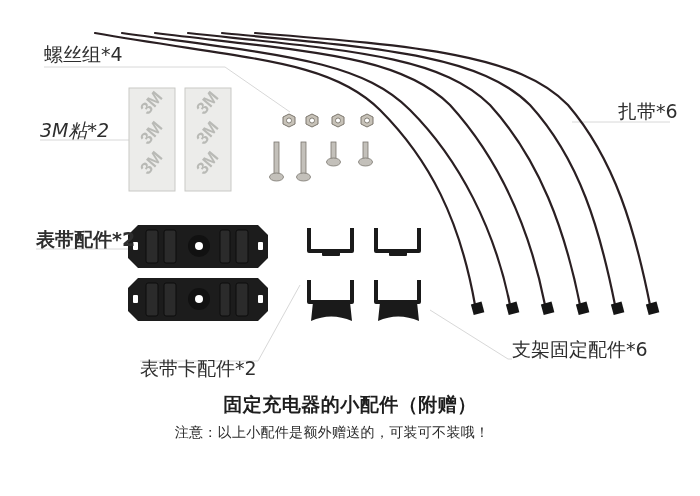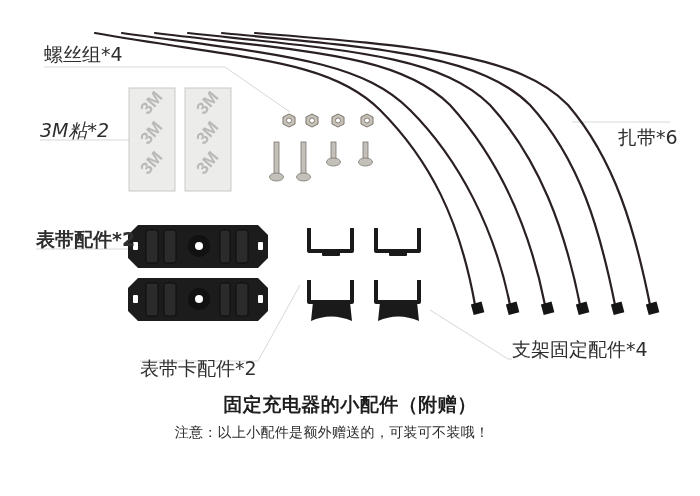--- a/index.html
+++ b/index.html
@@ -125,20 +125,20 @@
     <g fill="#1a1a1a">
       <rect x="322" y="251" width="18" height="5" rx="1"></rect>
       <rect x="389" y="251" width="18" height="5" rx="1"></rect>
       <path d="M313,302 L350,302 L352,321 Q331,312 311,321 Z"></path>
       <path d="M380,302 L417,302 L419,321 Q398,312 378,321 Z"></path>
     </g>
   </svg>
 
   <div class="label" style="left:44px; top:46px;">螺丝组*4</div>
   <div class="label" style="left:40px; top:122px;font-style:italic;">3M粘*2</div>
-  <div class="label" style="left:618px; top:103px;margin-top:26px;">扎带*6</div>
+  <div class="label" style="left:618px; top:103px;">扎带*6</div>
   <div class="label" style="left:36px; top:231px;font-weight:bold;">表带配件*2</div>
   <div class="label" style="left:140px; top:360px;">表带卡配件*2</div>
-  <div class="label" style="left:512px; top:341px;">支架固定配件*4</div>
+  <div class="label" style="left:512px; top:341px;">支架固定配件*6</div>
 
   <div class="title">固定充电器的小配件（附赠）</div>
   <div class="note">注意：以上小配件是额外赠送的，可装可不装哦！</div>
 </div>
 
 </body></html>

